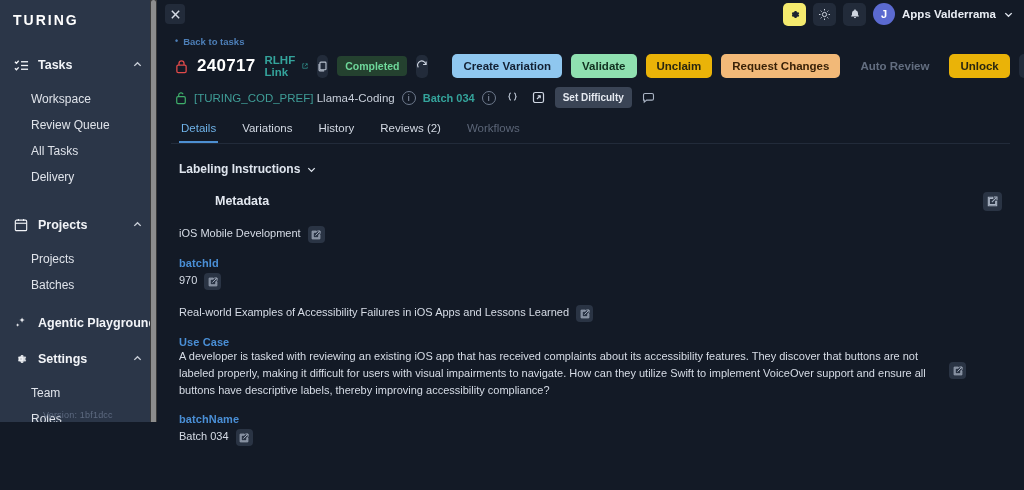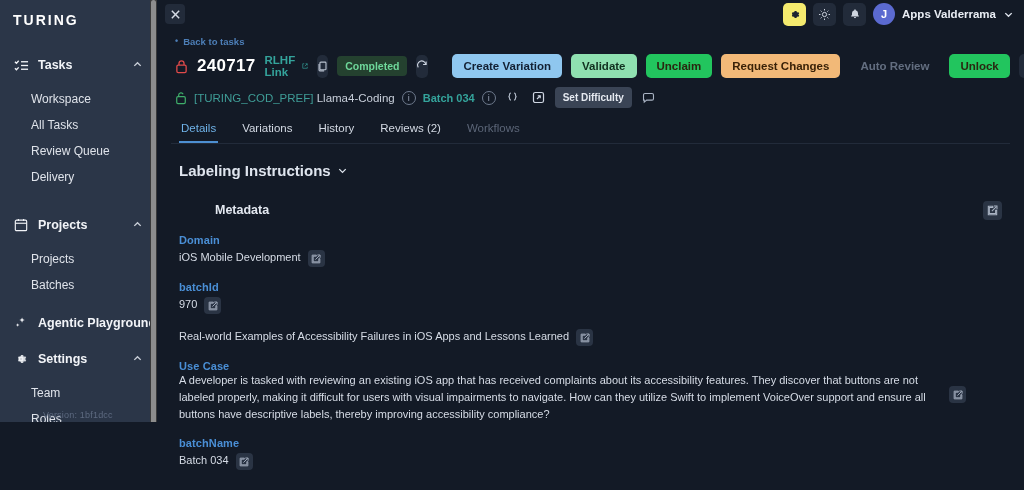--- a/index.html
+++ b/index.html
@@ -115,21 +115,21 @@
     background: #24412f; color: #6ed79a; font-size: 10.5px; font-weight: bold;
     padding: 4px 8px; border-radius: 4px; white-space: nowrap;
   }
   .abtn {
     border: none; border-radius: 5px; font-size: 11.5px; font-weight: bold;
     padding: 6px 11px; cursor: pointer; white-space: nowrap;
     font-family: "Liberation Sans", sans-serif;
   }
   .abtn.blue   { background: #8fc7ef; color: #132033; }
   .abtn.green  { background: #8fe0b0; color: #11301f; }
-  .abtn.yellow { background: #22c55e; color: #2a2710; }
+  .abtn.yellow { background: #eab308; color: #2a2710; }
   .abtn.orange { background: #f2b978; color: #3a2208; }
   .abtn.ghost  { background: transparent; color: #636e80; cursor: default; }
   .abtn.dark   {
     background: #222b3a; color: #dbe1ea;
     display: inline-flex; align-items: center; gap: 5px;
   }
   .btn-gap { flex: 0 0 6px; }
 
   .row2 {
     display: flex; align-items: center; gap: 7px;
@@ -157,27 +157,27 @@
   }
   .tab {
     font-size: 11.5px; color: #d3d9e3; padding: 0 2px 7px 2px;
     cursor: pointer; border-bottom: 2px solid transparent;
   }
   .tab.active { color: #6fb2e8; border-bottom-color: #4d8fd1; }
   .tab.disabled { color: #5b6577; cursor: default; }
 
   .panel { padding: 0 8px 0 8px; position: relative; }
   .section-title {
-    font-size: 15px; font-weight: bold; color: #dfe5ee;
+    font-size: 12px; font-weight: bold; color: #dfe5ee;
     display: flex; align-items: center; gap: 6px;
     margin-top: 18px; cursor: pointer;
   }
   .meta-head {
     display: flex; align-items: center; justify-content: space-between;
-    margin-top: 21px;
+    margin-top: 15px;
     padding-left: 36px;
   }
   .meta-title { font-size: 12.5px; font-weight: bold; color: #e3e8f0; }
   .field { margin-top: 14px; }
   .field-label {
     font-size: 11px; font-weight: bold; color: #4a8fd6; letter-spacing: .1px;
   }
   .field-value-row {
     display: flex; align-items: flex-start; gap: 7px; margin-top: 3px;
   }
@@ -218,22 +218,22 @@
         </span>
         <span class="glabel">Tasks</span>
         <span class="chev">
           <svg width="11" height="11" viewBox="0 0 12 12" fill="none" stroke="#e6eaf2" stroke-width="1.5">
               <path d="M2.5 7.5L6 4l3.5 3.5"></path>
             </svg>
         </span>
       </div>
       <div class="spacer-6"></div>
       <a class="nav-sub">Workspace</a>
+      <a class="nav-sub">Review Queue</a>
       <a class="nav-sub">All Tasks</a>
-      <a class="nav-sub">Review Queue</a>
       <a class="nav-sub">Delivery</a>
 
       <div class="spacer-10"></div>
 
 
       <div class="spacer-10"></div>
 
       <div class="nav-group">
         <span class="gicon">
           <svg width="14" height="14" viewBox="0 0 16 16" fill="none" stroke="#f2f4f8" stroke-width="1.3">
@@ -454,21 +454,20 @@
           <button class="edit-btn big">
             <svg width="11" height="11" viewBox="0 0 12 12" fill="none" stroke="#aab4c4" stroke-width="1.1">
               <path d="M1.4 1.4h5v1.2H2.6v6.8h6.8V5.6h1.2v5H1.4z"></path>
                 <path d="M5.3 6.7l5-5"></path>
                 <path d="M7.6 1.2h3.3v3.3"></path>
             </svg>
           </button>
         </div>
 
         <div class="field">
-          <div class="field-label">Domain</div>
           <div class="field-value-row">
             <span class="field-value">iOS Mobile Development</span>
             <button class="edit-btn">
               <svg width="10" height="10" viewBox="0 0 12 12" fill="none" stroke="#aab4c4" stroke-width="1.1">
                 <path d="M1.4 1.4h5v1.2H2.6v6.8h6.8V5.6h1.2v5H1.4z"></path>
                   <path d="M5.3 6.7l5-5"></path>
                   <path d="M7.6 1.2h3.3v3.3"></path>
               </svg>
             </button>
           </div>

